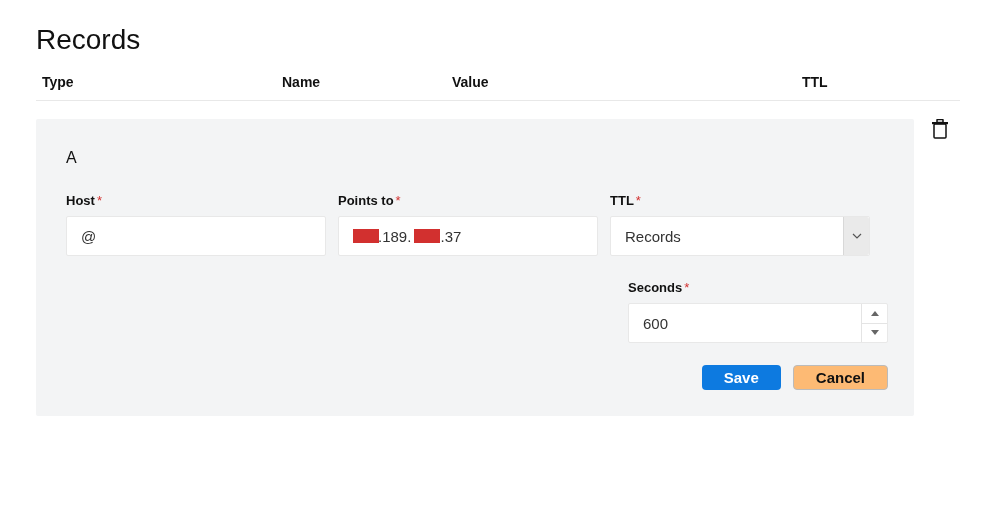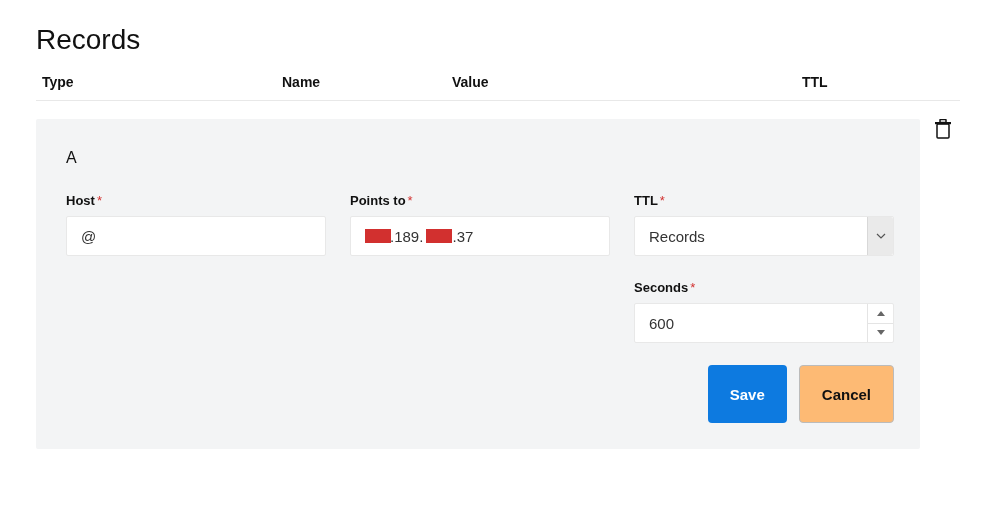--- a/index.html
+++ b/index.html
@@ -61,21 +61,21 @@
       margin-top: 0;
     }
     .record-type-label {
       font-size: 16px;
       font-weight: 400;
       color: #111;
       margin-bottom: 26px;
     }
     .fields-row {
       display: flex;
-      gap: 24px;
+      gap: 12px;
       align-items: flex-start;
     }
     .field-group {
       display: flex;
       flex-direction: column;
     }
     .field-label {
       font-size: 13px;
       font-weight: 700;
       color: #111;
@@ -161,21 +161,21 @@
       display: flex;
       justify-content: flex-end;
     }
     .buttons-row {
       margin-top: 22px;
       display: flex;
       justify-content: flex-end;
       gap: 12px;
     }
     .btn {
-      height: 58px;
+      height: 25px;
       padding: 0 22px;
       font-size: 15px;
       font-weight: 700;
       border-radius: 4px;
       cursor: pointer;
       display: flex;
       align-items: center;
       justify-content: center;
     }
     .btn-primary {

